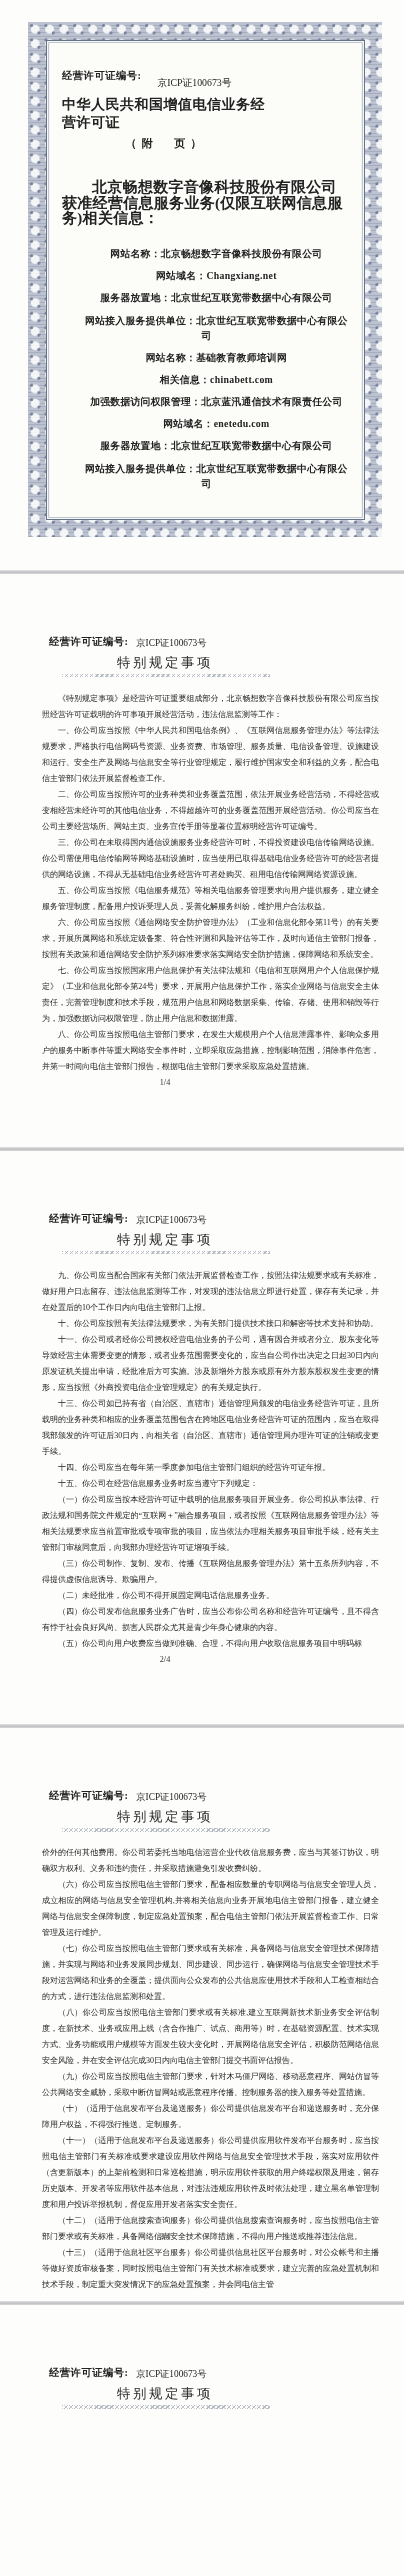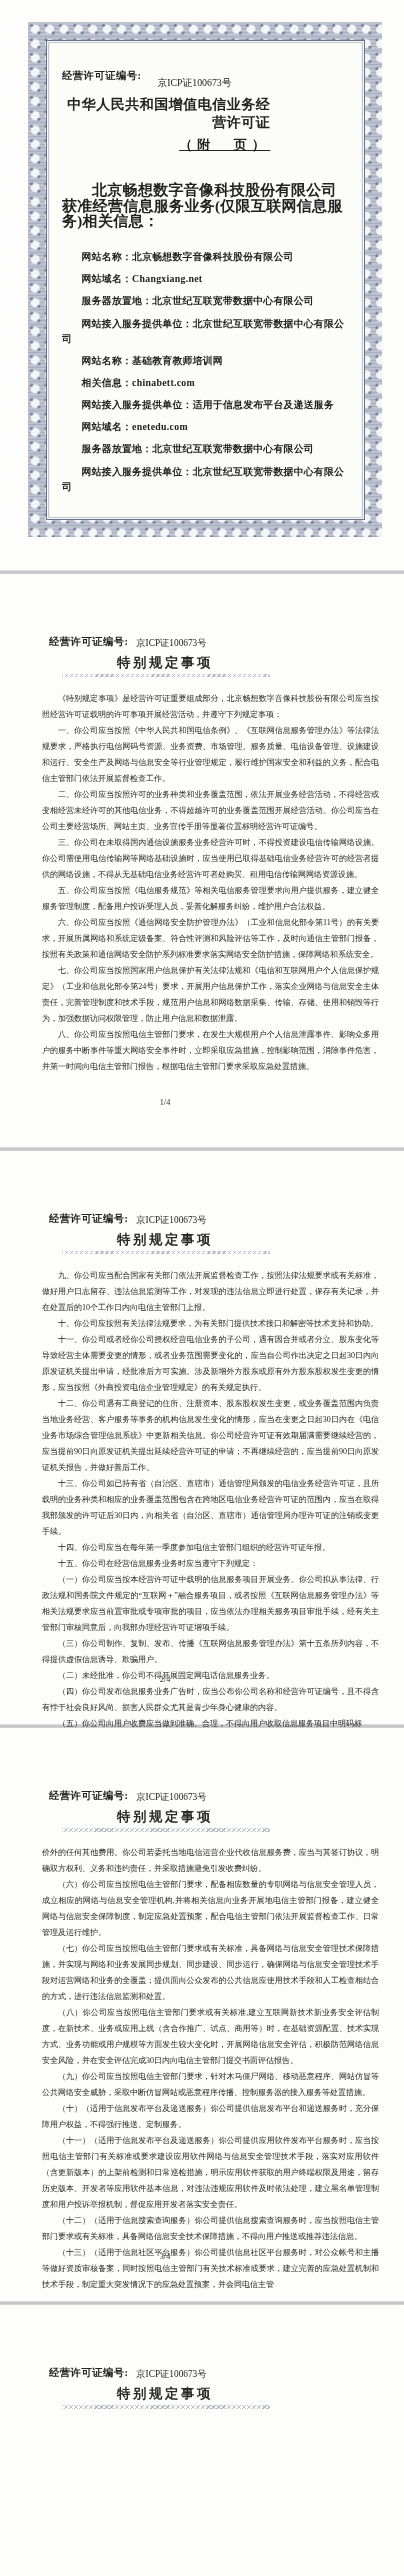--- a/index.html
+++ b/index.html
@@ -32,68 +32,68 @@
     border:0.5px solid #66718a;
     box-shadow:inset 0 0 0 1.5px #f6f6f3, inset 0 0 0 2.1px #8d98ac;
     padding:29px 12.4px 10.3px 15.5px;
   }
   .cert-license-row{font-size:10.3px;line-height:12.4px;}
   .cert-license-row .lic-label{font-weight:700;letter-spacing:0.5px;}
   .cert-license-row .lic-num{
     display:inline-block;font-size:9.8px;margin-left:13.4px;transform:translateY(6.7px);
   }
   .cert-title{
-    width:72%;text-align:right;font-size:14px;font-weight:700;
+    width:72%;text-align:left;font-size:14px;font-weight:700;
     letter-spacing:0.5px;margin-top:14.4px;line-height:17.5px;
   }
   .cert-subtitle{
-    width:72%;text-align:right;font-size:13px;font-weight:700;
-    margin-top:5.2px;letter-spacing:5.2px;text-decoration:underline;
+    width:72%;text-align:center;font-size:11px;font-weight:700;
+    margin-top:5.2px;letter-spacing:5.2px;
   }
   .cert-intro{
     margin-top:29px;font-size:15px;line-height:15.5px;
     text-indent:2em;font-weight:600;letter-spacing:0.3px;
   }
-  .site-list{margin-top:19px;}
+  .site-list{margin-top:19px;text-align:center;}
   .site-entry{margin-top:1px;}
   .cert-field{
     margin:7.2px 0 0 0;font-size:9.8px;line-height:15px;
     text-indent:2em;font-weight:600;letter-spacing:0.3px;
   }
 
   
   .divider{
     height:4.1px;width:405px;
     background:linear-gradient(#e2e2e2,#c0c0c4 55%,#d8d8d8);
   }
   .cert{margin-bottom:33px;}
 
   
   .prov-page{height:573px;position:relative;background:#fdfdfb;}
   .prov-header{padding-top:62px;margin-left:49px;font-size:10.3px;line-height:12.4px;}
   .prov-header .lic-label{font-weight:700;letter-spacing:0.5px;}
   .prov-header .lic-num{display:inline-block;font-size:9.3px;margin-left:5.2px;transform:translateY(1px);}
   .prov-title{
-    width:330px;text-align:center;font-size:13.4px;font-weight:700;
+    width:330px;text-align:center;font-size:13.4px;font-weight:400;
     letter-spacing:2.6px;margin-top:6.2px;line-height:16.5px;color:#2a2a2a;
   }
   .zigzag{
     width:208px;height:3.6px;margin:2.6px 0 0 62px;opacity:.85;
     background:
       repeating-linear-gradient(135deg,#a6abb6 0 1px,rgba(0,0,0,0) 1px 3.6px),
       repeating-linear-gradient(45deg,#c6cad2 0 1px,rgba(0,0,0,0) 1px 3.6px);
   }
   .prov-body{
     margin:13.4px 26px 0 42px;
     font-size:8px;line-height:16px;text-align:justify;color:#1c1c1c;
   }
   .prov-body p{margin:0;padding:0;}
   .prov-body p.indent{text-indent:2em;}
   .page-num{
-    position:absolute;top:524px;left:0;width:330px;text-align:center;
+    position:absolute;top:504px;left:0;width:330px;text-align:center;
     font-size:8.2px;color:#333;font-family:"Liberation Serif","DejaVu Serif",serif;
   }
 </style>
 </head>
 <body>
 
 <div class="scan">
 
   <section class="cert">
     <div class="cert-inner">
@@ -107,41 +107,41 @@
       <div class="site-list">
           <div class="site-entry">
             <p class="cert-field">网站名称：北京畅想数字音像科技股份有限公司</p>
             <p class="cert-field">网站域名：Changxiang.net</p>
             <p class="cert-field">服务器放置地：北京世纪互联宽带数据中心有限公司</p>
             <p class="cert-field">网站接入服务提供单位：北京世纪互联宽带数据中心有限公司</p>
           </div>
           <div class="site-entry">
             <p class="cert-field">网站名称：基础教育教师培训网</p>
             <p class="cert-field">相关信息：chinabett.com</p>
-            <p class="cert-field">网站接入服务提供单位：适用于信息发布平台及递送服务</p>
+            <p class="cert-field">加强数据访问权限管理：北京蓝汛通信技术有限责任公司</p>
           </div>
           <div class="site-entry">
             <p class="cert-field">网站域名：enetedu.com</p>
             <p class="cert-field">服务器放置地：北京世纪互联宽带数据中心有限公司</p>
             <p class="cert-field">网站接入服务提供单位：北京世纪互联宽带数据中心有限公司</p>
           </div>
         </div>
     </div>
   </section>
 
 <div class="divider"></div>
   <section class="prov-page">
     <div class="prov-header">
       <span class="lic-label">经营许可证编号:</span>
       <span class="lic-num">京ICP证100673号</span>
     </div>
     <div class="prov-title">特别规定事项</div>
     <div class="zigzag"></div>
     <div class="prov-body">
-        <p class="indent">《特别规定事项》是经营许可证重要组成部分，北京畅想数字音像科技股份有限公司应当按照经营许可证载明的许可事项开展经营活动，并遵守下列规定事项：</p>
+        <p class="indent">《特别规定事项》是经营许可证重要组成部分，北京畅想数字音像科技股份有限公司应当按照经营许可证载明的许可事项开展经营活动，违法信息监测等工作：</p>
         <p class="indent">一、你公司应当按照《中华人民共和国电信条例》、《互联网信息服务管理办法》等法律法规要求，严格执行电信网码号资源、业务资费、市场管理、服务质量、电信设备管理、设施建设和运行、安全生产及网络与信息安全等行业管理规定，履行维护国家安全和利益的义务，配合电信主管部门依法开展监督检查工作。</p>
         <p class="indent">二、你公司应当按照许可的业务种类和业务覆盖范围，依法开展业务经营活动，不得经营或变相经营未经许可的其他电信业务，不得超越许可的业务覆盖范围开展经营活动。你公司应当在公司主要经营场所、网站主页、业务宣传手册等显著位置标明经营许可证编号。</p>
         <p class="indent">三、你公司在未取得国内通信设施服务业务经营许可时，不得投资建设电信传输网络设施。你公司需使用电信传输网等网络基础设施时，应当使用已取得基础电信业务经营许可的经营者提供的网络设施，不得从无基础电信业务经营许可者处购买、租用电信传输网网络资源设施。</p>
         <p class="indent">五、你公司应当按照《电信服务规范》等相关电信服务管理要求向用户提供服务，建立健全服务管理制度，配备用户投诉受理人员，妥善化解服务纠纷，维护用户合法权益。</p>
         <p class="indent">六、你公司应当按照《通信网络安全防护管理办法》（工业和信息化部令第11号）的有关要求，开展所属网络和系统定级备案、符合性评测和风险评估等工作，及时向通信主管部门报备，按照有关政策和通信网络安全防护系列标准要求落实网络安全防护措施，保障网络和系统安全。</p>
         <p class="indent">七、你公司应当按照国家用户信息保护有关法律法规和《电信和互联网用户个人信息保护规定》（工业和信息化部令第24号）要求，开展用户信息保护工作，落实企业网络与信息安全主体责任，完善管理制度和技术手段，规范用户信息和网络数据采集、传输、存储、使用和销毁等行为，加强数据访问权限管理，防止用户信息和数据泄露。</p>
         <p class="indent">八、你公司应当按照电信主管部门要求，在发生大规模用户个人信息泄露事件、影响众多用户的服务中断事件等重大网络安全事件时，立即采取应急措施，控制影响范围，消除事件危害，并第一时间向电信主管部门报告，根据电信主管部门要求采取应急处置措施。</p>
       </div>
     <div class="page-num">1/4</div>
   </section>
@@ -150,21 +150,20 @@
     <div class="prov-header">
       <span class="lic-label">经营许可证编号:</span>
       <span class="lic-num">京ICP证100673号</span>
     </div>
     <div class="prov-title">特别规定事项</div>
     <div class="zigzag"></div>
     <div class="prov-body">
         <p class="indent">九、你公司应当配合国家有关部门依法开展监督检查工作，按照法律法规要求或有关标准，做好用户日志留存、违法信息监测等工作，对发现的违法信息立即进行处置，保存有关记录，并在处置后的10个工作日内向电信主管部门上报。</p>
         <p class="indent">十、你公司应按照有关法律法规要求，为有关部门提供技术接口和解密等技术支持和协助。</p>
         <p class="indent">十一、你公司或者经你公司授权经营电信业务的子公司，遇有因合并或者分立、股东变化等导致经营主体需要变更的情形，或者业务范围需要变化的，应当自公司作出决定之日起30日内向原发证机关提出申请，经批准后方可实施。涉及新增外方股东或原有外方股东股权发生变更的情形，应当按照《外商投资电信企业管理规定》的有关规定执行。</p>
-        <p class="indent">十二、你公司遇有工商登记的住所、注册资本、股东股权发生变更，或业务覆盖范围内负责当地业务经营、客户服务等事务的机构信息发生变化的情形，应当在变更之日起30日内在《电信业务市场综合管理信息系统》中更新相关信息。你公司经营许可证有效期届满需要继续经营的，应当提前90日向原发证机关提出延续经营许可证的申请；不再继续经营的，应当提前90日向原发证机关报告，并做好善后工作。</p>
         <p class="indent">十三、你公司如已持有省（自治区、直辖市）通信管理局颁发的电信业务经营许可证，且所载明的业务种类和相应的业务覆盖范围包含在跨地区电信业务经营许可证的范围内，应当在取得我部颁发的许可证后30日内，向相关省（自治区、直辖市）通信管理局办理许可证的注销或变更手续。</p>
         <p class="indent">十四、你公司应当在每年第一季度参加电信主管部门组织的经营许可证年报。</p>
         <p class="indent">十五、你公司在经营信息服务业务时应当遵守下列规定：</p>
         <p class="indent">（一）你公司应当按本经营许可证中载明的信息服务项目开展业务。你公司拟从事法律、行政法规和国务院文件规定的“互联网＋”融合服务项目，或者按照《互联网信息服务管理办法》等相关法规要求应当前置审批或专项审批的项目，应当依法办理相关服务项目审批手续，经有关主管部门审核同意后，向我部办理经营许可证增项手续。</p>
         <p class="indent">（三）你公司制作、复制、发布、传播《互联网信息服务管理办法》第十五条所列内容，不得提供虚假信息诱导、欺骗用户。</p>
         <p class="indent">（二）未经批准，你公司不得开展固定网电话信息服务业务。</p>
         <p class="indent">（四）你公司发布信息服务业务广告时，应当公布你公司名称和经营许可证编号，且不得含有悖于社会良好风尚、损害人民群众尤其是青少年身心健康的内容。</p>
         <p class="indent">（五）你公司向用户收费应当做到准确、合理，不得向用户收取信息服务项目中明码标</p>
       </div>
     <div class="page-num">2/4</div>

